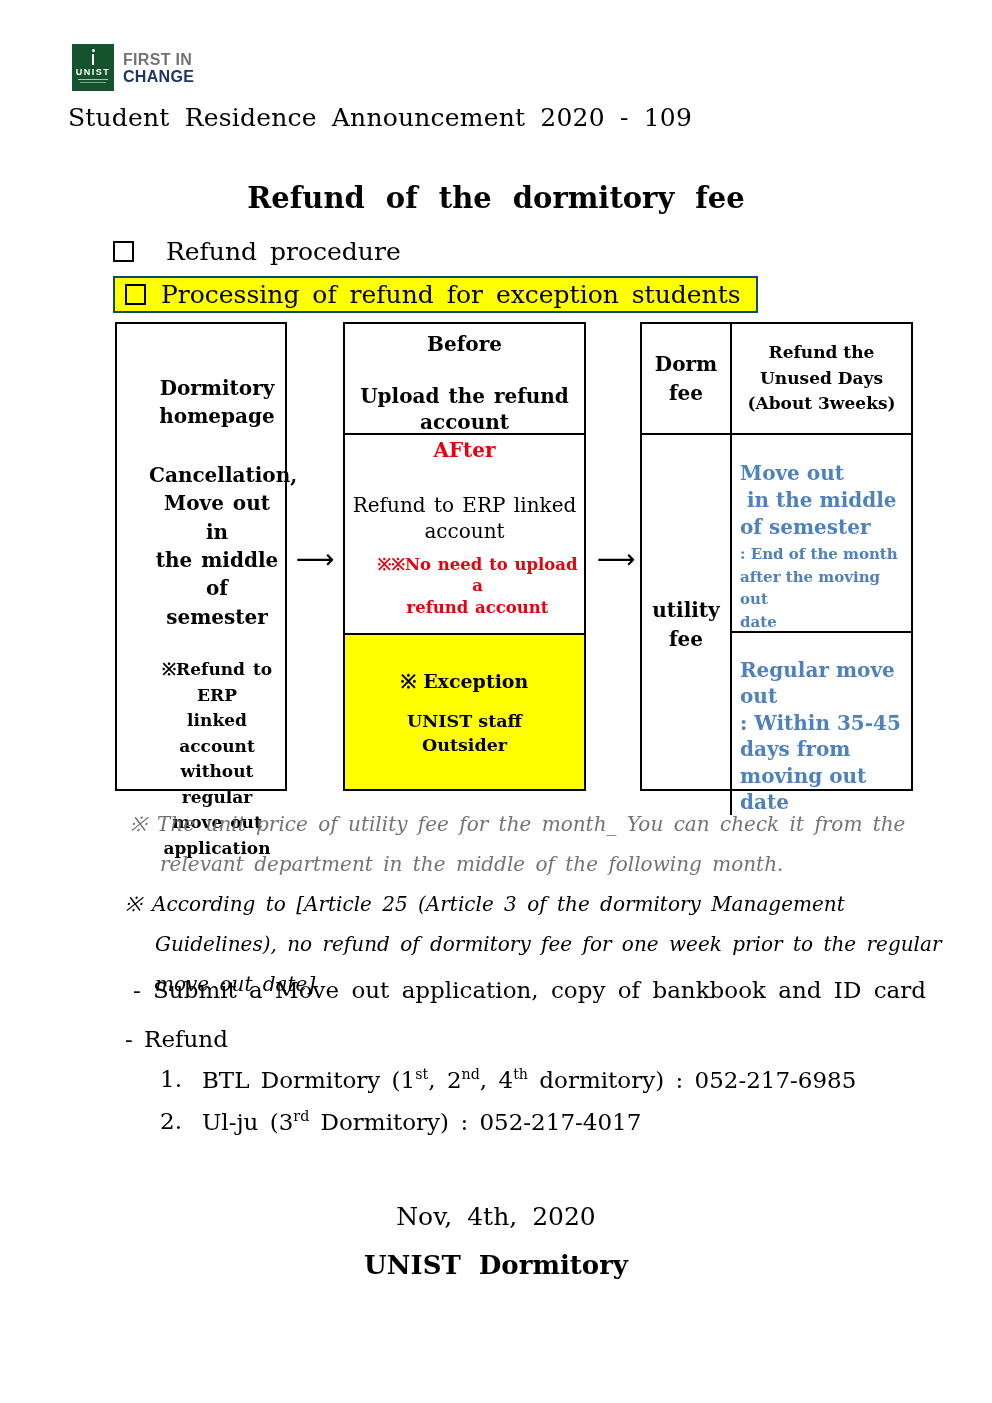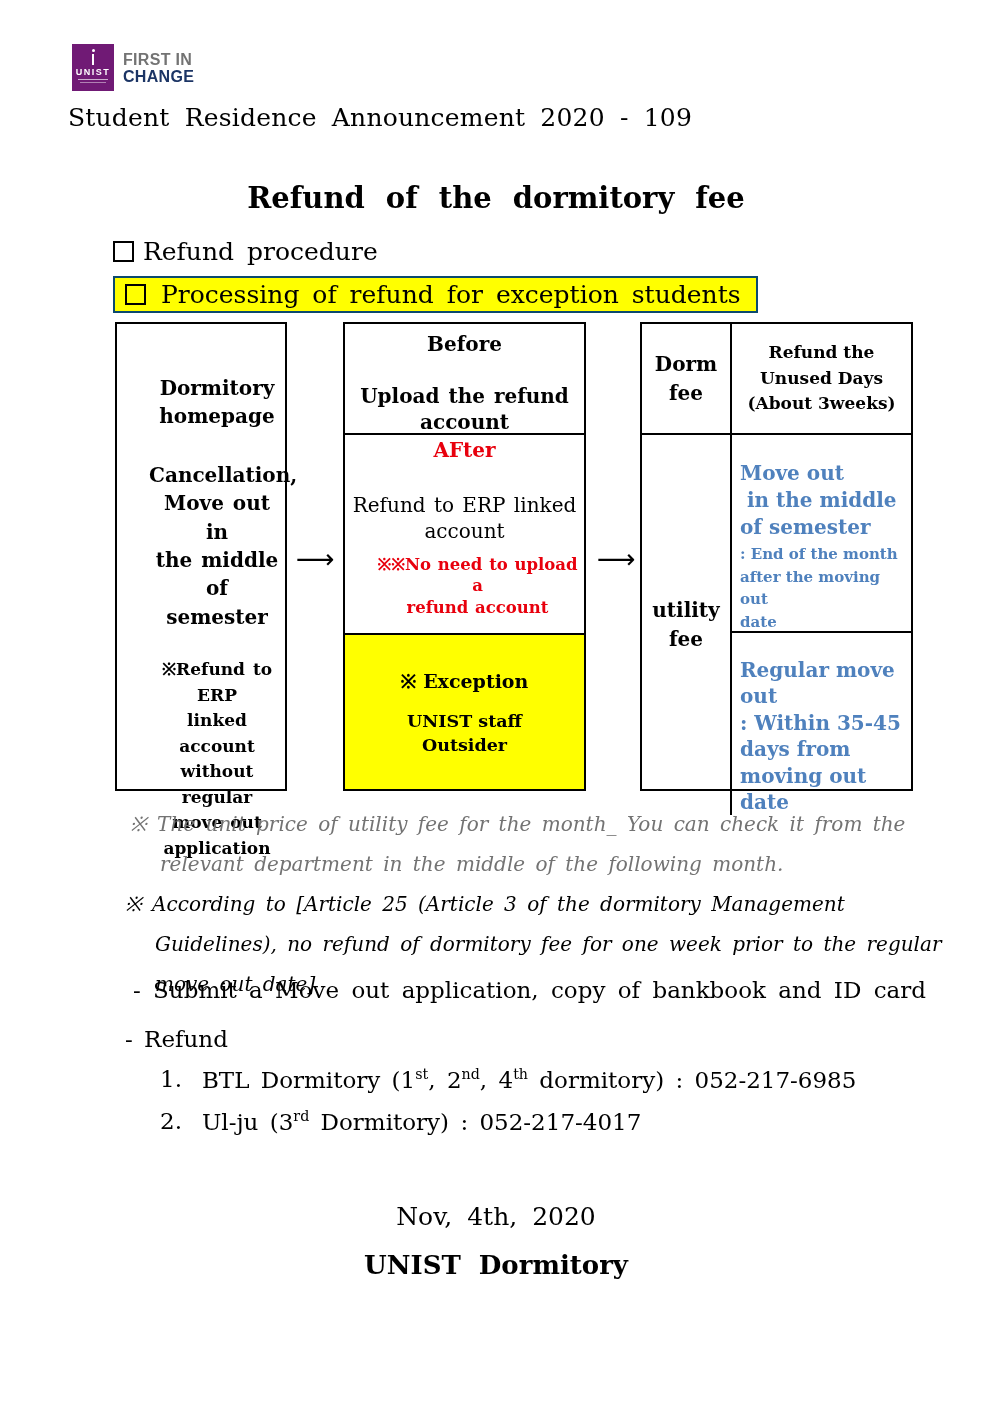--- a/index.html
+++ b/index.html
@@ -12,21 +12,21 @@
     font-family: "DejaVu Serif", "Liberation Serif", serif;
     color: #000;
     overflow: hidden;
   }
   .pre { white-space: pre-line; }
   .prew { white-space: pre-wrap; }
 
   
   .logo { position: absolute; left: 72px; top: 44px; display: flex; gap: 9px; align-items: center; }
   .logo-square {
-    width: 42px; height: 47px; background: #701a75;
+    width: 42px; height: 47px; background: #14532d;
     display: flex; flex-direction: column; align-items: center; justify-content: flex-start;
     padding-top: 5px;
   }
   .logo-i-dot { width: 3px; height: 3px; background: #fff; border-radius: 50%; }
   .logo-i-bar { width: 2px; height: 11px; background: #fff; margin-top: 2px; }
   .logo-unist {
     color: #fff; font-family: "Liberation Sans", sans-serif; font-weight: bold;
     font-size: 9px; letter-spacing: 1.5px; margin-top: 2px;
   }
   .logo-fineline { width: 30px; height: 1px; background: rgba(255,255,255,0.65); margin-top: 2px; }
@@ -34,21 +34,21 @@
   .tagline { font-family: "Liberation Sans", sans-serif; font-weight: bold; font-size: 16px; line-height: 17px; letter-spacing: 0.3px; }
   .tagline-1 { color: #737373; }
   .tagline-2 { color: #1c3565; }
 
   
   .header-line { position: absolute; left: 68px; top: 103px; font-size: 25px; word-spacing: 7px; letter-spacing: 0.2px; }
   .doc-title { position: absolute; left: 0; top: 181px; width: 100%; text-align: center; font-size: 29px; font-weight: bold; word-spacing: 11px; }
 
   
   .cb { width: 21px; height: 21px; border: 2px solid #000; flex: 0 0 auto; background: transparent; }
-  .cb-row1 { position: absolute; left: 113px; top: 237px; display: flex; align-items: center; gap: 9px; font-size: 25px; word-spacing: 5px; }
+  .cb-row1 { position: absolute; left: 113px; top: 237px; display: flex; align-items: center; gap: 32px; font-size: 25px; word-spacing: 5px; }
   .yellow-bar {
     position: absolute; left: 113px; top: 276px; width: 645px; height: 37px;
     background: #ffff00; border: 2px solid #0c4a6e;
     display: flex; align-items: center; gap: 15px; padding-left: 10px;
     font-size: 25px; word-spacing: 5px;
   }
 
   
   .box1 {
     position: absolute; left: 115px; top: 322px; width: 172px; height: 469px;

